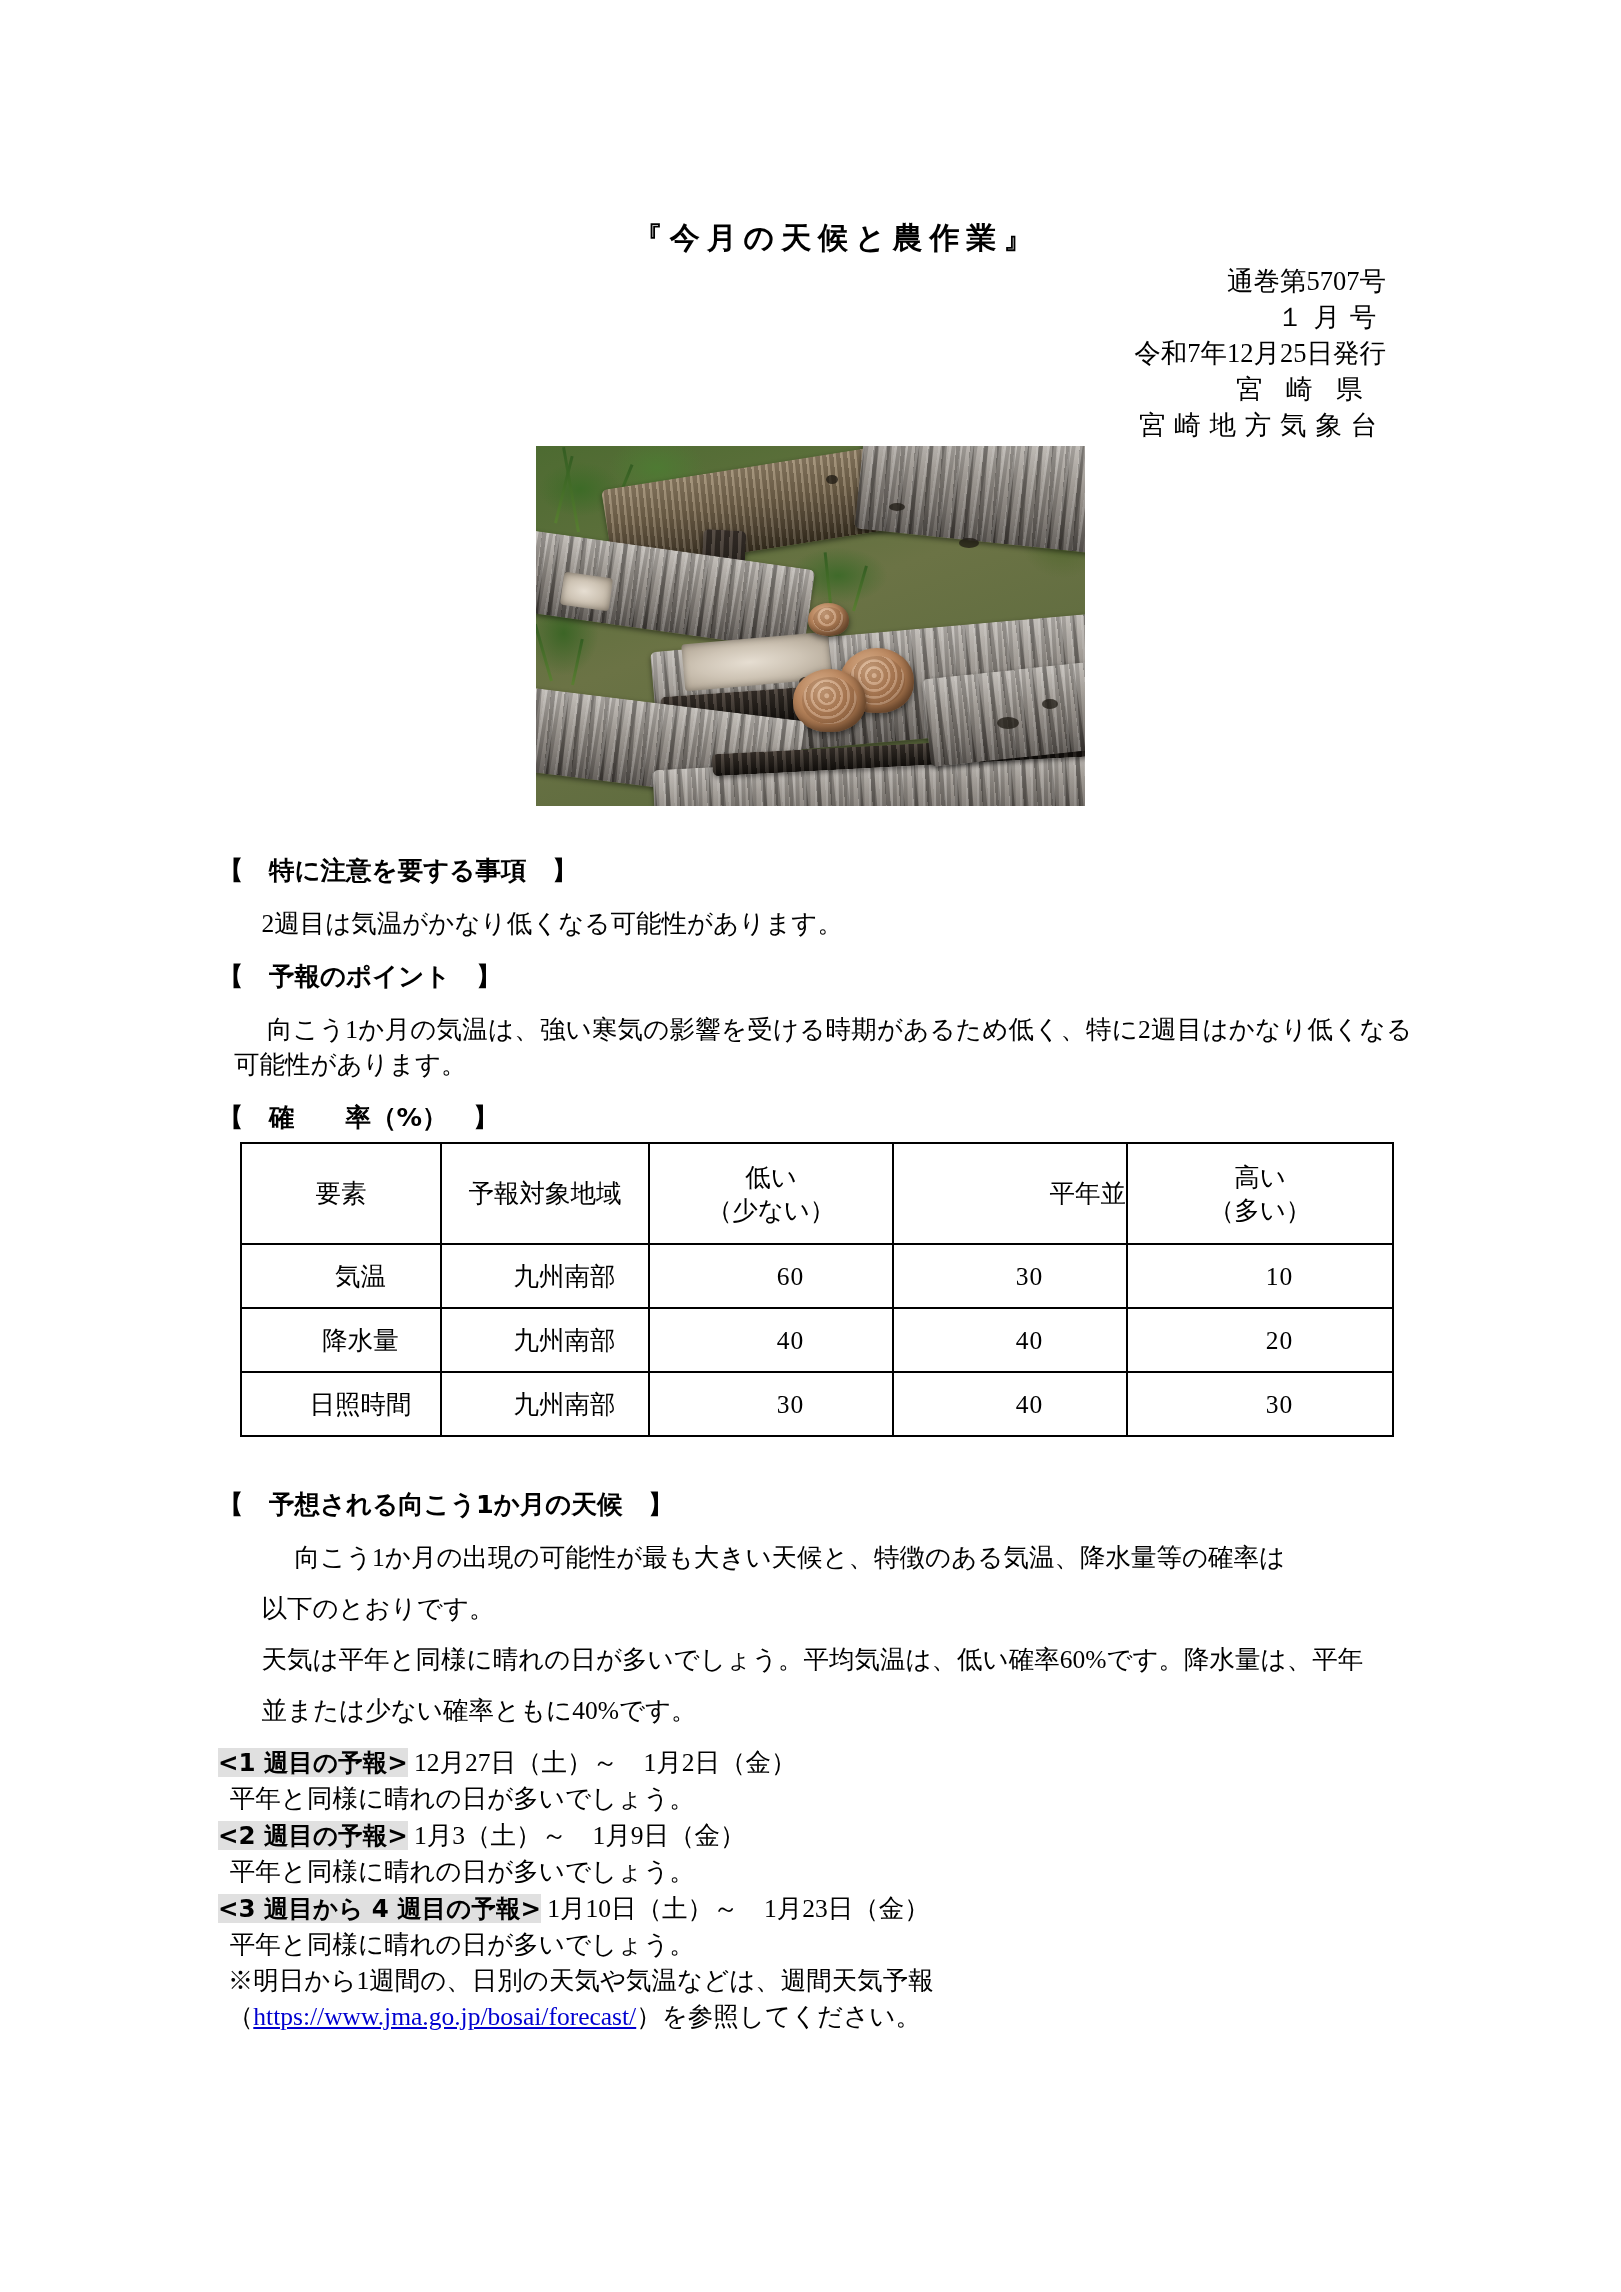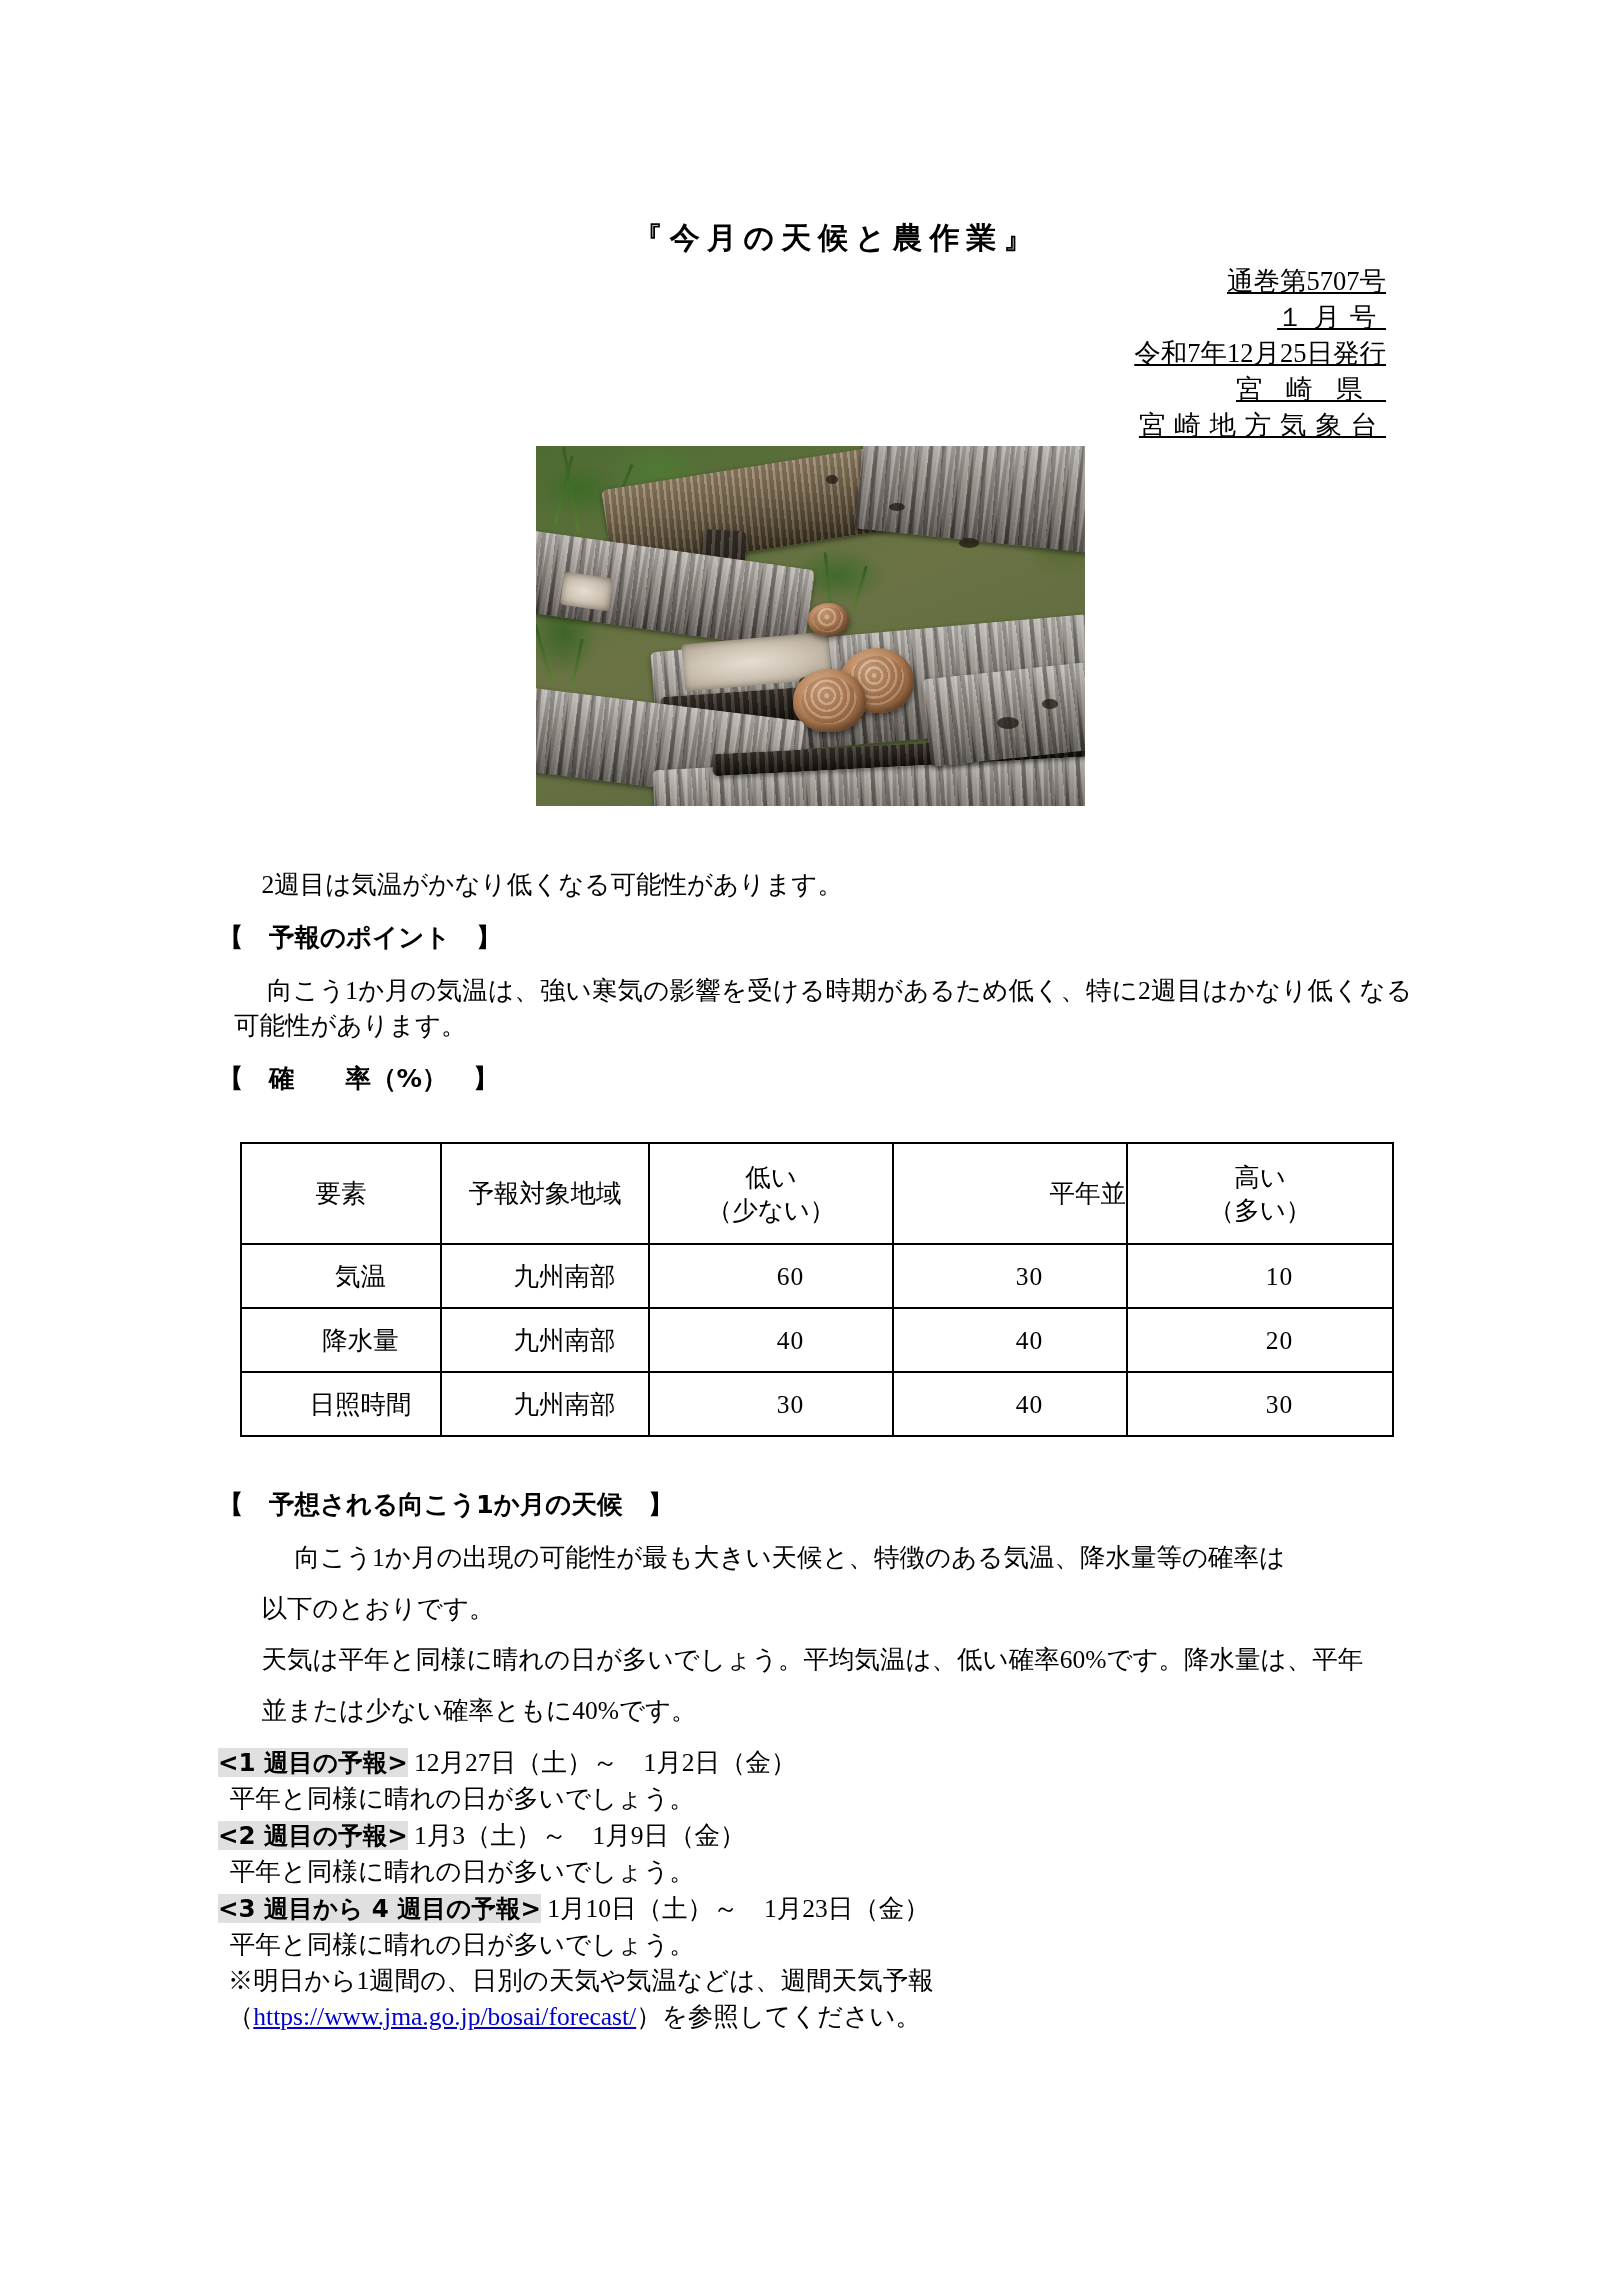--- a/index.html
+++ b/index.html
@@ -39,21 +39,21 @@
   
   .masthead {
     position: absolute;
     top: 263px;
     right: 235px;
     text-align: right;
     font-size: 26.5px;
     line-height: 36px;
     font-family: "Liberation Serif", "DejaVu Serif", serif;
   }
-  .masthead div { white-space: pre; text-decoration: underline; }
+  .masthead div { white-space: pre; }
   .masthead .spread-1 { letter-spacing: 9.8px; padding-right: 0; }
   .masthead .spread-2 { letter-spacing: 23.5px; padding-right: 0; }
   .masthead .spread-3 { letter-spacing: 8.8px; padding-right: 0; }
 
   
   .photo {
     position: absolute;
     left: 536px;
     top: 446px;
     width: 549px;
@@ -276,20 +276,21 @@
 
     <div class="log bark-grey" style="left:-29px;top:257px;width:294px;height:84px;transform:rotate(7deg);"></div>
     <div class="log bark-grey" style="left:118px;top:312px;width:470px;height:76px;transform:rotate(-3deg);"></div>
     <div class="log bark-dark" style="left:176px;top:298px;width:392px;height:21.6px;transform:rotate(-3deg);"></div>
     <div class="log bark-grey" style="left:390px;top:223px;width:196px;height:88px;transform:rotate(-6deg);"></div>
     <div class="speck" style="left:461px;top:271px;width:21.6px;height:11.8px;"></div>
     <div class="speck" style="left:506px;top:253px;width:15.7px;height:9.8px;"></div>
   </div>
 
   <div class="body">
+    <p class="sec-head">【　特に注意を要する事項　】</p>
     <p class="para indent-pad">2週目は気温がかなり低くなる可能性があります。</p>
     <p class="sec-head">【　予報のポイント　】</p>
     <p class="para indent1">向こう1か月の気温は、強い寒気の影響を受ける時期があるため低く、特に2週目はかなり低くなる可能性があります。</p>
     <p class="sec-head">【　確　　率（%）　】</p>
   </div>
 
   <table class="prob-table">
     <thead>
       <tr>
         <th class="c0">要素</th>

